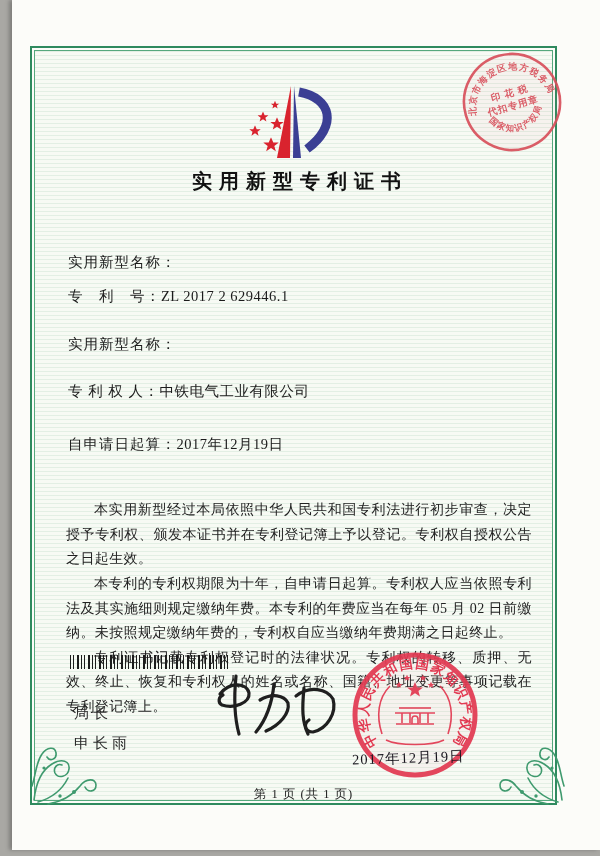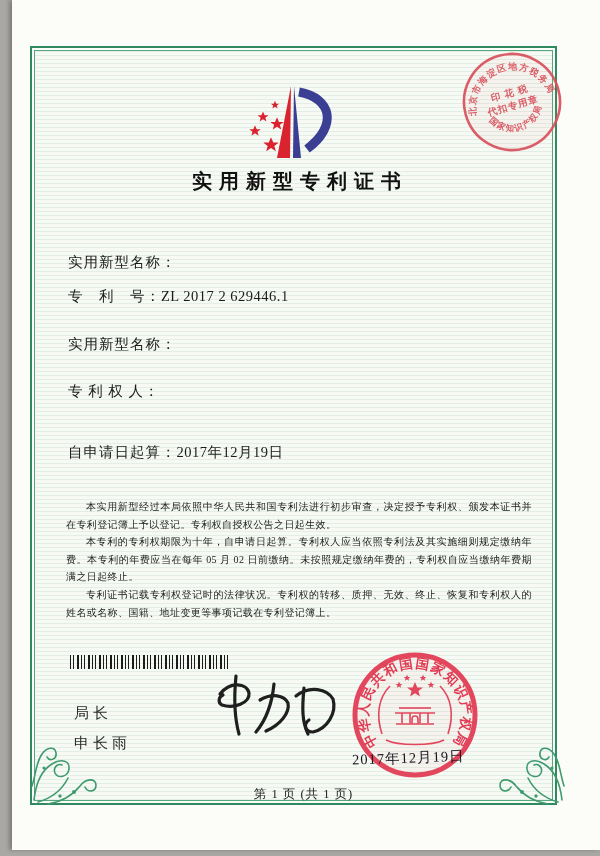--- a/index.html
+++ b/index.html
@@ -20,24 +20,24 @@
 
   .title { position:absolute; left:0; top:168px; width:600px; text-align:center;
            font-size:20px; font-weight:600; letter-spacing:7px; color:#111; }
 
   .fields { position:absolute; left:68px; top:253px; width:470px; font-size:14.5px; color:#1b1b1b; }
   .row { display:flex; margin-bottom:26px; line-height:1.45; }
   .row .lbl { white-space:pre; letter-spacing:1px; flex:none; }
   .row .val { letter-spacing:0.5px; }
   .row.name-row   { margin-bottom:12px;font-family:Liberation Mono, monospace; }
   .row.no-row     { margin-bottom:27px; }
-  .row.patentee-row { margin-bottom:40px;text-align:center; }
+  .row.patentee-row { margin-bottom:32px;text-align:center; }
 
   .paragraphs { position:absolute; left:66px; top:498px; width:466px;
-                font-size:10px; line-height:1.76; color:#222; text-align:justify; letter-spacing:0.4px; }
+                font-size:14px; line-height:1.76; color:#222; text-align:justify; letter-spacing:0.4px; }
   .paragraphs p { text-indent:2em; }
 
   .barcode { position:absolute; left:70px; top:655px; width:160px; height:14px;
              background: repeating-linear-gradient(90deg,#1c1c1c 0 1.5px,transparent 1.5px 3px,#1c1c1c 3px 4px,transparent 4px 7.5px,#1c1c1c 7.5px 9.5px,transparent 9.5px 11px); }
 
   .director { position:absolute; left:74px; top:698px; font-size:15px; letter-spacing:4px; color:#2a2a2a; line-height:2.0; }
   .signature { position:absolute; left:206px; top:668px; }
 
   .seal-wrap { position:absolute; left:340px; top:640px; }
   .seal-date { position:absolute; left:352px; top:748px; width:150px; font-size:14.5px;
@@ -118,20 +118,21 @@
       <div class="row no-row">
         <span class="lbl">专　利　号：</span>
         <span class="val">ZL 2017 2 629446.1</span>
       </div>
       <div class="row">
         <span class="lbl">实用新型名称：</span>
       </div>
       <div class="row patentee-row">
         <span class="lbl">专 利 权 人：</span>
         <span class="val">
+          <div>中铁电气工业有限公司</div>
         </span>
       </div>
       <div class="row">
         <span class="lbl">自申请日起算：</span>
         <span class="val">2017年12月19日</span>
       </div>
     </div>
 
     <div class="paragraphs">
       <p>本实用新型经过本局依照中华人民共和国专利法进行初步审查，决定授予专利权、颁发本证书并在专利登记簿上予以登记。专利权自授权公告之日起生效。</p>

